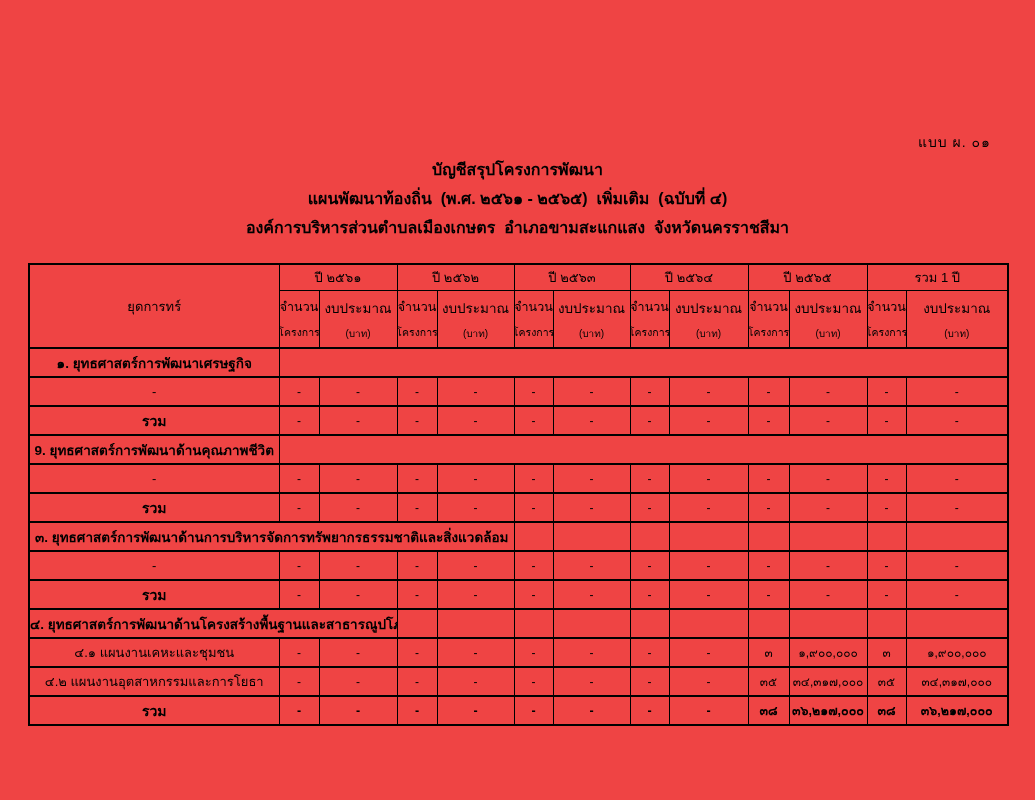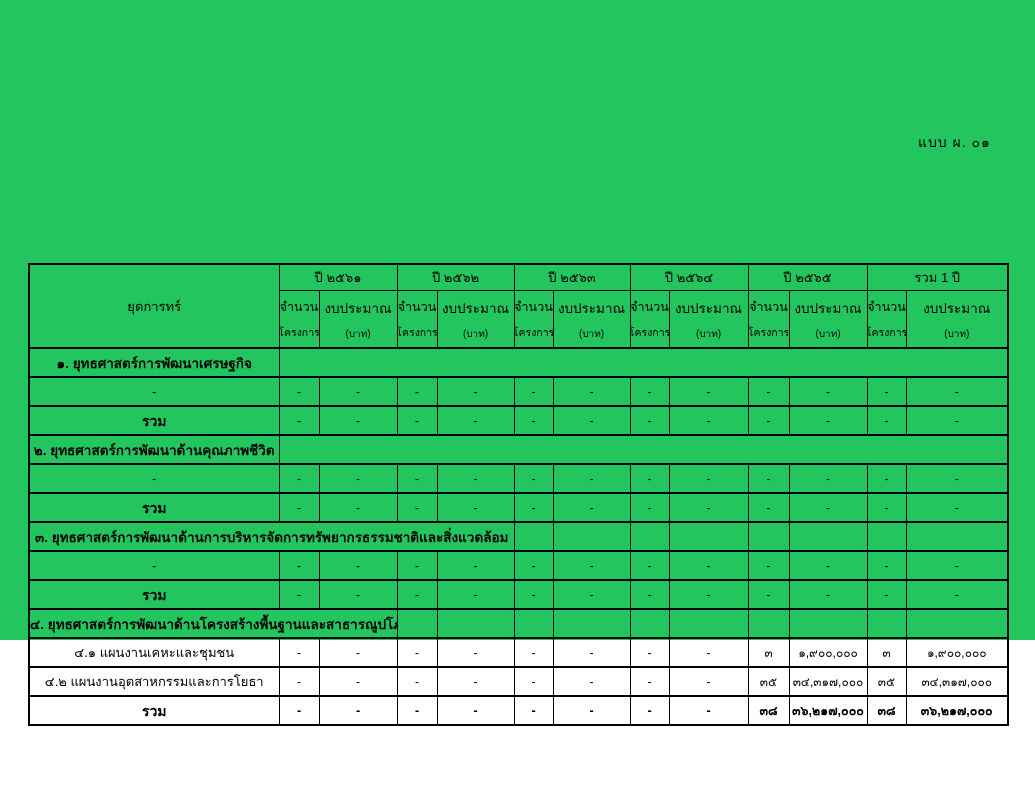--- a/index.html
+++ b/index.html
@@ -8,22 +8,22 @@
     background: #ffffff;
     width: 1035px;
     height: 800px;
     overflow: hidden;
     font-family: "Liberation Sans", "DejaVu Sans", sans-serif;
     color: #000;
   }
   .page {
     position: relative;
     width: 1035px;
-    height: 640px;
-    background: #22c55e;
+    height: 800px;
+    background: #ef4444;
   }
   .form-code {
     position: absolute;
     top: 131px;
     right: 44px;
     font-size: 14px;
     letter-spacing: 1px;
     white-space: nowrap;
   }
   .title-block {
@@ -103,20 +103,25 @@
   td.num { font-size: 12px; white-space: nowrap; }
   tr.bold-row td.num { font-weight: bold; font-size: 12.5px; }
 </style>
 </head>
 <body>
 
 <div class="page">
 
   <div class="form-code">แบบ ผ. ๐๑</div>
 
+  <div class="title-block">
+    <div class="title-line">บัญชีสรุปโครงการพัฒนา</div>
+    <div class="title-line">แผนพัฒนาท้องถิ่น  (พ.ศ. ๒๕๖๑ - ๒๕๖๕)  เพิ่มเติม  (ฉบับที่ ๔)</div>
+    <div class="title-line">องค์การบริหารส่วนตำบลเมืองเกษตร  อำเภอขามสะแกแสง  จังหวัดนครราชสีมา</div>
+  </div>
 
   <table class="summary">
     <colgroup>
       <col style="width:250px">
       <col style="width:40px">
         <col style="width:78px">
       <col style="width:40px">
         <col style="width:77px">
       <col style="width:39px">
         <col style="width:77px">
@@ -241,21 +246,21 @@
           <td class="num">-</td>
           <td class="num">-</td>
           <td class="num">-</td>
           <td class="num">-</td>
           <td class="num">-</td>
           <td class="num">-</td>
           <td class="num">-</td>
           <td class="num">-</td>
         </tr>
         <tr>
-          <td class="lbl-section" colspan="1">๒.  ยุทธศาสตร์การพัฒนาด้านคุณภาพชีวิต</td>
+          <td class="lbl-section" colspan="1">9.  ยุทธศาสตร์การพัฒนาด้านคุณภาพชีวิต</td>
           <td colspan="12"></td>
         </tr>
         <tr>
           <td class="lbl-dash">-</td>
           <td class="num">-</td>
           <td class="num">-</td>
           <td class="num">-</td>
           <td class="num">-</td>
           <td class="num">-</td>
           <td class="num">-</td>

